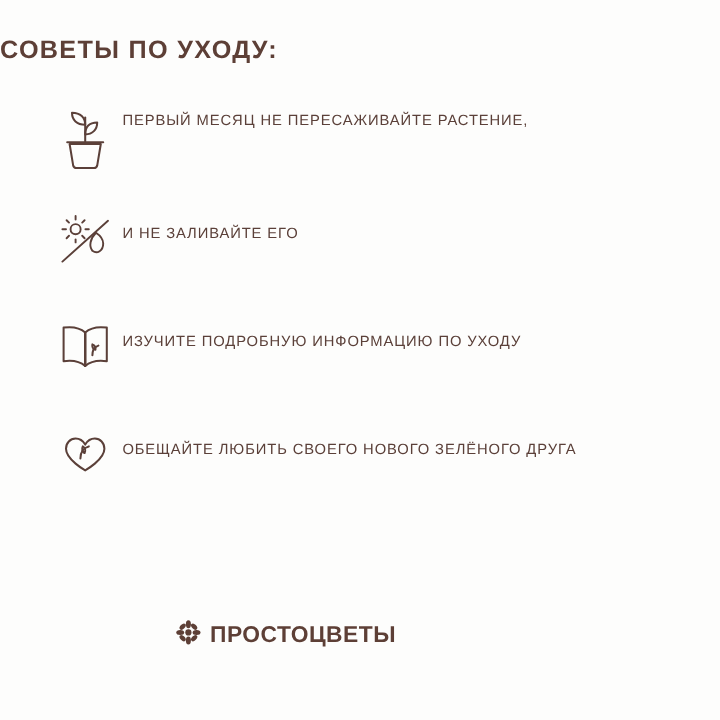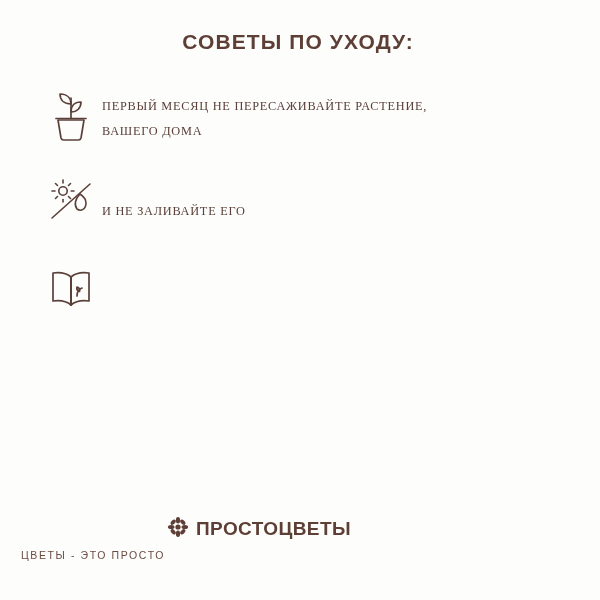--- a/index.html
+++ b/index.html
@@ -18,38 +18,37 @@
     position: relative;
     width: 600px;
     height: 600px;
     box-sizing: border-box;
   }
   .title {
     position: absolute;
     top: 30px;
     left: 0;
     width: 596px;
-    text-align: center;
+    text-align: left;
     font-size: 21px;
     font-weight: bold;
     letter-spacing: 1.1px;
     color: #5d3f36;
     text-transform: uppercase;
   }
   .tips {
     position: absolute;
     top: 86px;
     left: 40px;
     width: 530px;
   }
   .tip {
     display: flex;
-    align-items: center;
+    align-items: flex-start;
     margin-bottom: 26px;
-    font-family: Liberation Serif, serif;
   }
   .tip-icon {
     flex: 0 0 62px;
     height: 62px;
     display: flex;
     align-items: flex-start;
     justify-content: center;
     padding-top: 2px;
   }
   .tip-icon svg {
@@ -65,22 +64,21 @@
     padding-top: 2px;
   }
   .tip-3 .tip-text, .tip-4 .tip-text { padding-top: 6px; }
   .tip-2 .tip-text { padding-top: 6px; }
 
   .footer {
     position: absolute;
     left: 0;
     top: 516px;
     width: 476px;
-    text-align: left;
-    padding-left: 21px;
+    text-align: center;
   }
   .brand-row {
     display: flex;
     align-items: center;
     justify-content: center;
     gap: 7px;
   }
   .brand-name {
     font-size: 19px;
     font-weight: bold;
@@ -110,21 +108,20 @@
         <svg width="46" height="54" viewBox="0 0 46 54" fill="none" stroke="#5b4039" stroke-width="1.7" stroke-linecap="round" stroke-linejoin="round">
           <path d="M23 30 C23 20 23 14 23 10"></path>
           <path d="M23 16 C16 16 12 12 12 6 C19 6 23 10 23 16 Z"></path>
           <path d="M23 24 C29 24 33 20 33 14 C26 14 23 18 23 24 Z"></path>
           <path d="M10 32 L36 32 L33 50 C32.6 51.4 31.6 52 30.4 52 L15.6 52 C14.4 52 13.4 51.4 13 50 Z"></path>
           <path d="M8 30.5 L38 30.5" stroke-width="1.7"></path>
         </svg>
       </div>
       <div class="tip-text">
         <div>Первый месяц не пересаживайте растение,</div>
-        <div>вашего дома</div>
       </div>
     </div>
 
     <div class="tip tip-2">
       <div class="tip-icon">
         <svg width="46" height="46" viewBox="0 0 46 46" fill="none" stroke="#5b4039" stroke-width="1.6" stroke-linecap="round" stroke-linejoin="round">
           <circle cx="15" cy="13" r="4.2"></circle>
           <path d="M15 5 L15 2"></path>
           <path d="M15 24 L15 21.5"></path>
           <path d="M7 13 L4 13"></path>
@@ -146,39 +143,51 @@
       <div class="tip-icon">
         <svg width="48" height="42" viewBox="0 0 48 42" fill="none" stroke="#5b4039" stroke-width="1.7" stroke-linecap="round" stroke-linejoin="round">
           <path d="M24 9 C20 5.5 13 4 6 5 L6 33 C13 32 20 33.5 24 37 Z"></path>
           <path d="M24 9 C28 5.5 35 4 42 5 L42 33 C35 32 28 33.5 24 37 Z"></path>
           <path d="M24 9 L24 37"></path>
           <path d="M30 28 C30 24 32 21 35 20"></path>
           <path d="M32.5 23.5 C30.5 23 29.5 21 30 19 C32 19.5 33 21.5 32.5 23.5 Z"></path>
         </svg>
       </div>
       <div class="tip-text">
+        <div>Изучите подробную информацию по уходу</div>
       </div>
     </div>
 
+    <div class="tip tip-4">
+      <div class="tip-icon">
+        <svg width="46" height="40" viewBox="0 0 46 40" fill="none" stroke="#5b4039" stroke-width="1.7" stroke-linecap="round" stroke-linejoin="round">
+          <path d="M23 34 C23 34 7 25 7 16 C7 11 10.5 7.5 15 7.5 C18.5 7.5 21.5 10 23 12.5 C24.5 10 27.5 7.5 31 7.5 C35.5 7.5 39 11 39 16 C39 25 23 34 23 34 Z"></path>
+          <path d="M19 24 C19 19 21.5 15 26 14"></path>
+          <path d="M22.5 19.5 C20.5 18.5 20 16 21 14 C23 15 23.5 17.5 22.5 19.5 Z"></path>
+        </svg>
+      </div>
+      <div class="tip-text">
+        <div>Обещайте любить своего нового зелёного друга</div>
+      </div>
+    </div>
 
   </div>
 
   <div class="footer">
     <div class="brand-row">
       <span>
         <svg width="22" height="22" viewBox="0 0 22 22" fill="#5d3f36">
           <circle cx="11" cy="11" r="2.6"></circle>
           <ellipse cx="11" cy="4.2" rx="2.1" ry="3.3"></ellipse>
           <ellipse cx="11" cy="17.8" rx="2.1" ry="3.3"></ellipse>
           <ellipse cx="4.2" cy="11" rx="3.3" ry="2.1"></ellipse>
           <ellipse cx="17.8" cy="11" rx="3.3" ry="2.1"></ellipse>
           <ellipse cx="6.2" cy="6.2" rx="3.1" ry="1.9" transform="rotate(-45 6.2 6.2)"></ellipse>
           <ellipse cx="15.8" cy="15.8" rx="3.1" ry="1.9" transform="rotate(-45 15.8 15.8)"></ellipse>
           <ellipse cx="15.8" cy="6.2" rx="3.1" ry="1.9" transform="rotate(45 15.8 6.2)"></ellipse>
           <ellipse cx="6.2" cy="15.8" rx="3.1" ry="1.9" transform="rotate(45 6.2 15.8)"></ellipse>
         </svg>
       </span>
       <span class="brand-name">простоцветы</span>
     </div>
-    <div class="brand-tagline">Цветы - это просто</div>
   </div>
 
 </div>
 
 </body></html>

